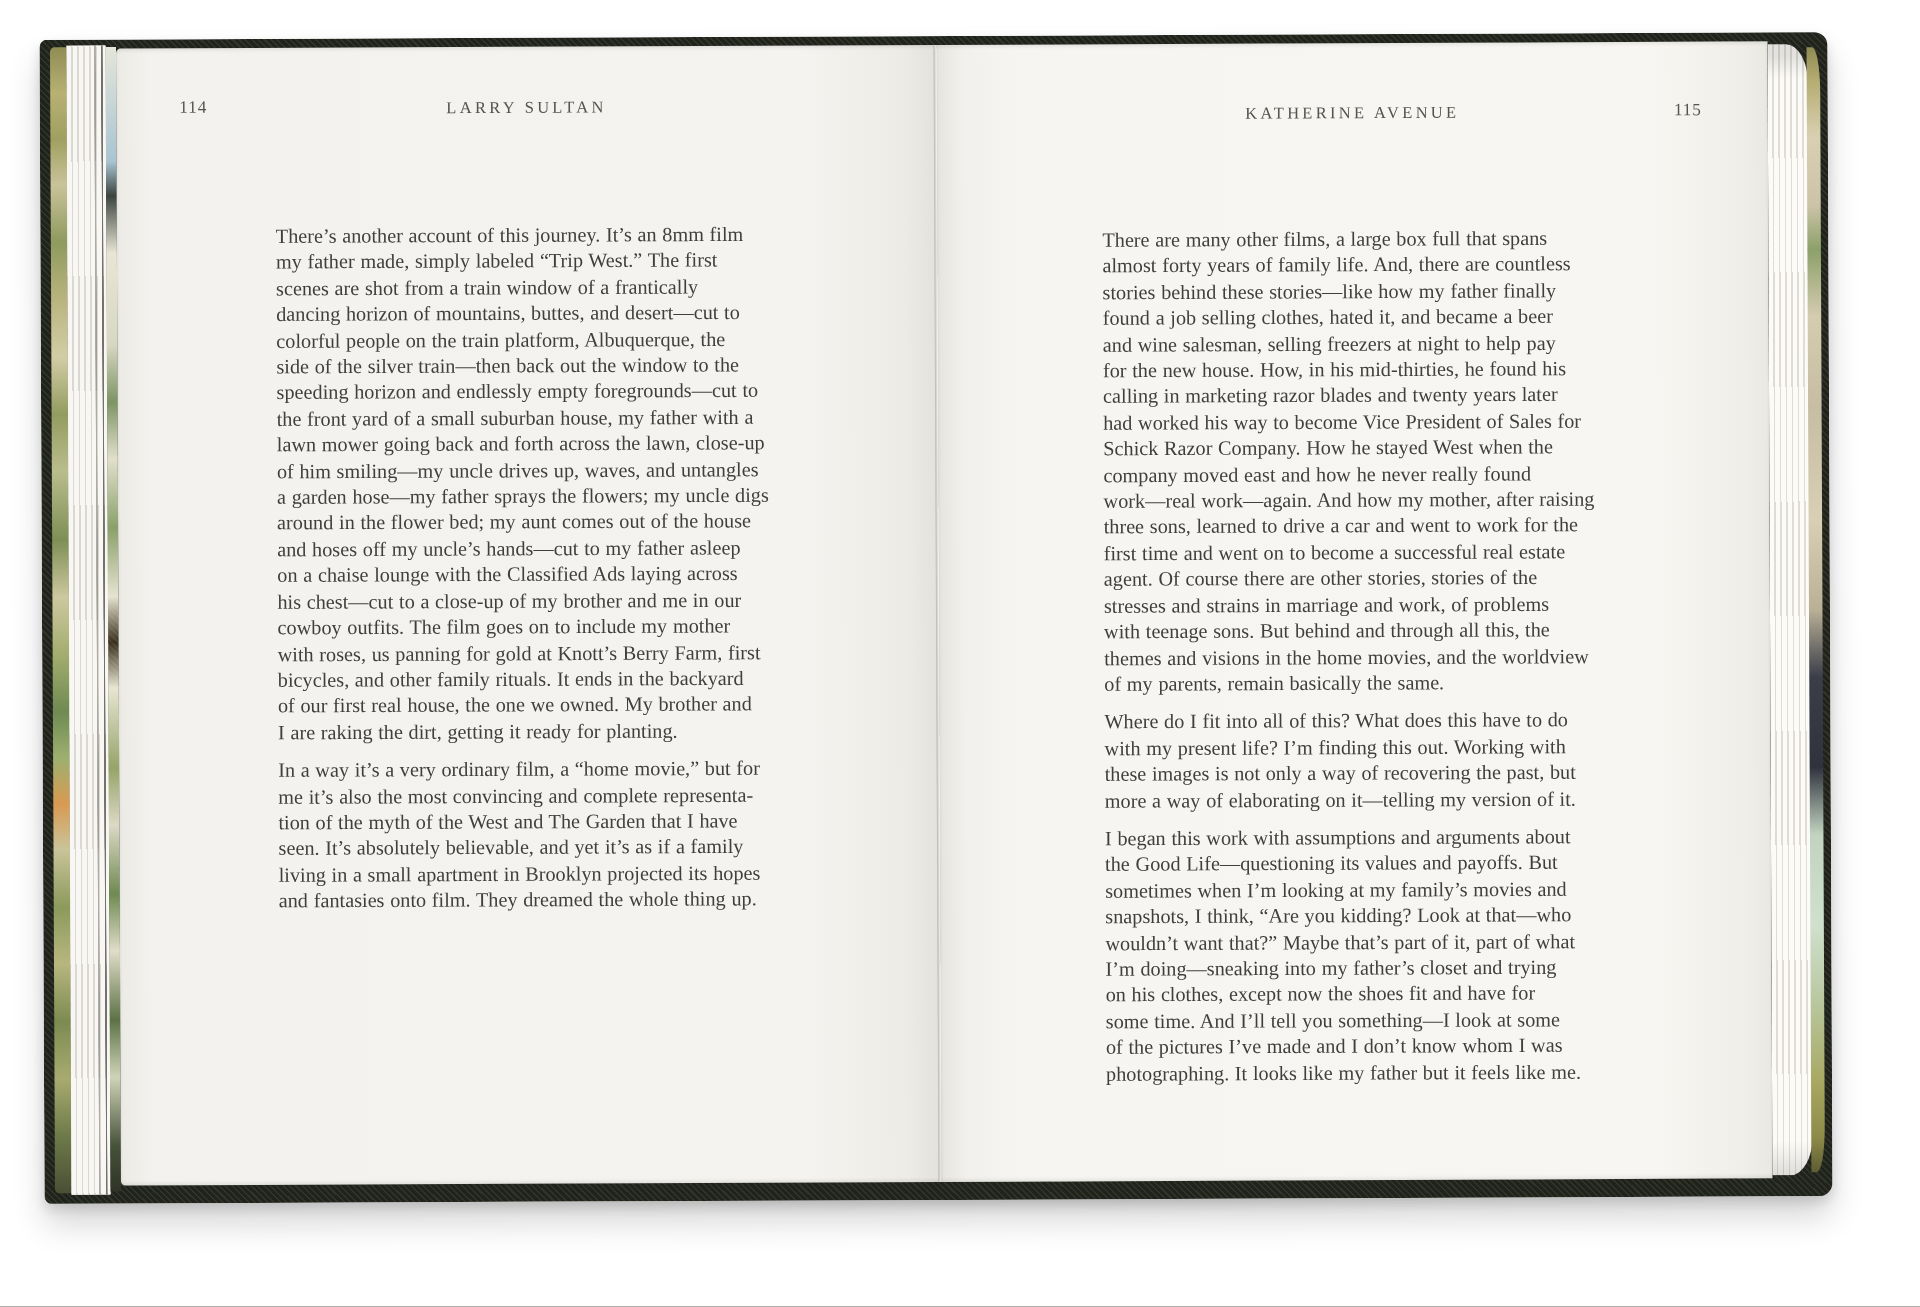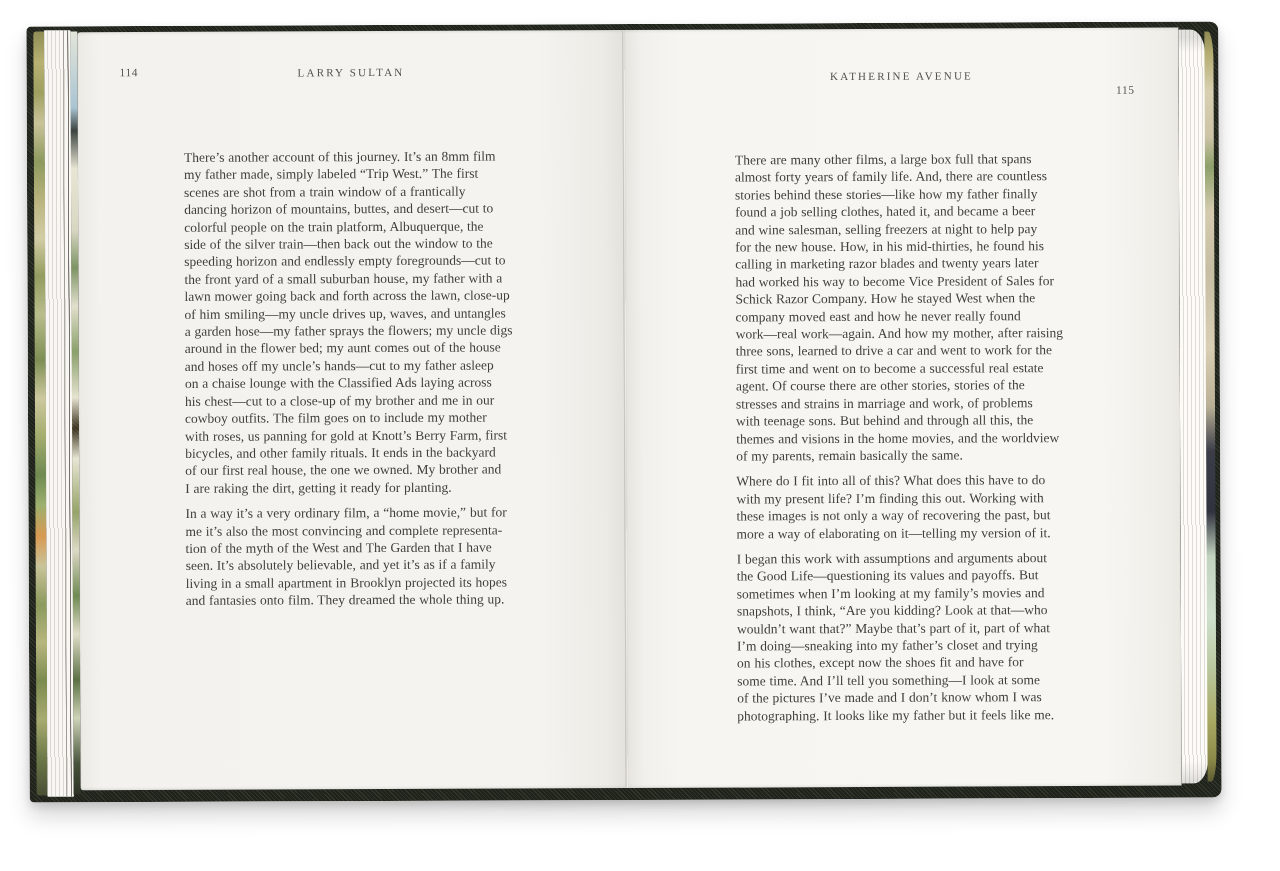--- a/index.html
+++ b/index.html
@@ -58,21 +58,21 @@
     background:linear-gradient(to bottom,
       #8f8a52 0%, #b5ad72 3%, #d9d0b2 8%, #cdc4a8 14%, #8da06a 18%, #d5ccb0 24%,
       #c6bda2 32%, #d8cfb4 42%, #b9b096 50%, #3b3d49 56%, #30323e 64%,
       #c2d4c0 70%, #cfe0cd 78%, #b9c79e 85%, #a8a862 92%, #8c8a48 97%, #5e5c33 100%);}
 
   
   .pagenum{position:absolute;font-size:11.5px;letter-spacing:0.6px;color:#56544f;text-align:right;}
   .running-header{position:absolute;width:100%;text-align:center;font-size:11px;letter-spacing:2.2px;color:#55534e;}
   .page-left .pagenum{left:42px;top:34px;}
   .page-left .running-header{top:35px;}
-  .page-right .pagenum{right:44px;top:56px;}
+  .page-right .pagenum{right:44px;top:40px;}
   .page-right .running-header{top:41px;}
 
   .text-block{position:absolute;width:382px;color:#403f3b;font-size:13.5px;line-height:17.4px;
     word-spacing:0.4px;}
   .page-left .text-block{left:106px;top:117px;}
   .page-right .text-block{left:110px;top:122px;}
   .text-block p{margin:0 0 8px 0;white-space:pre-line;}
 </style>
 </head>
 <body>

